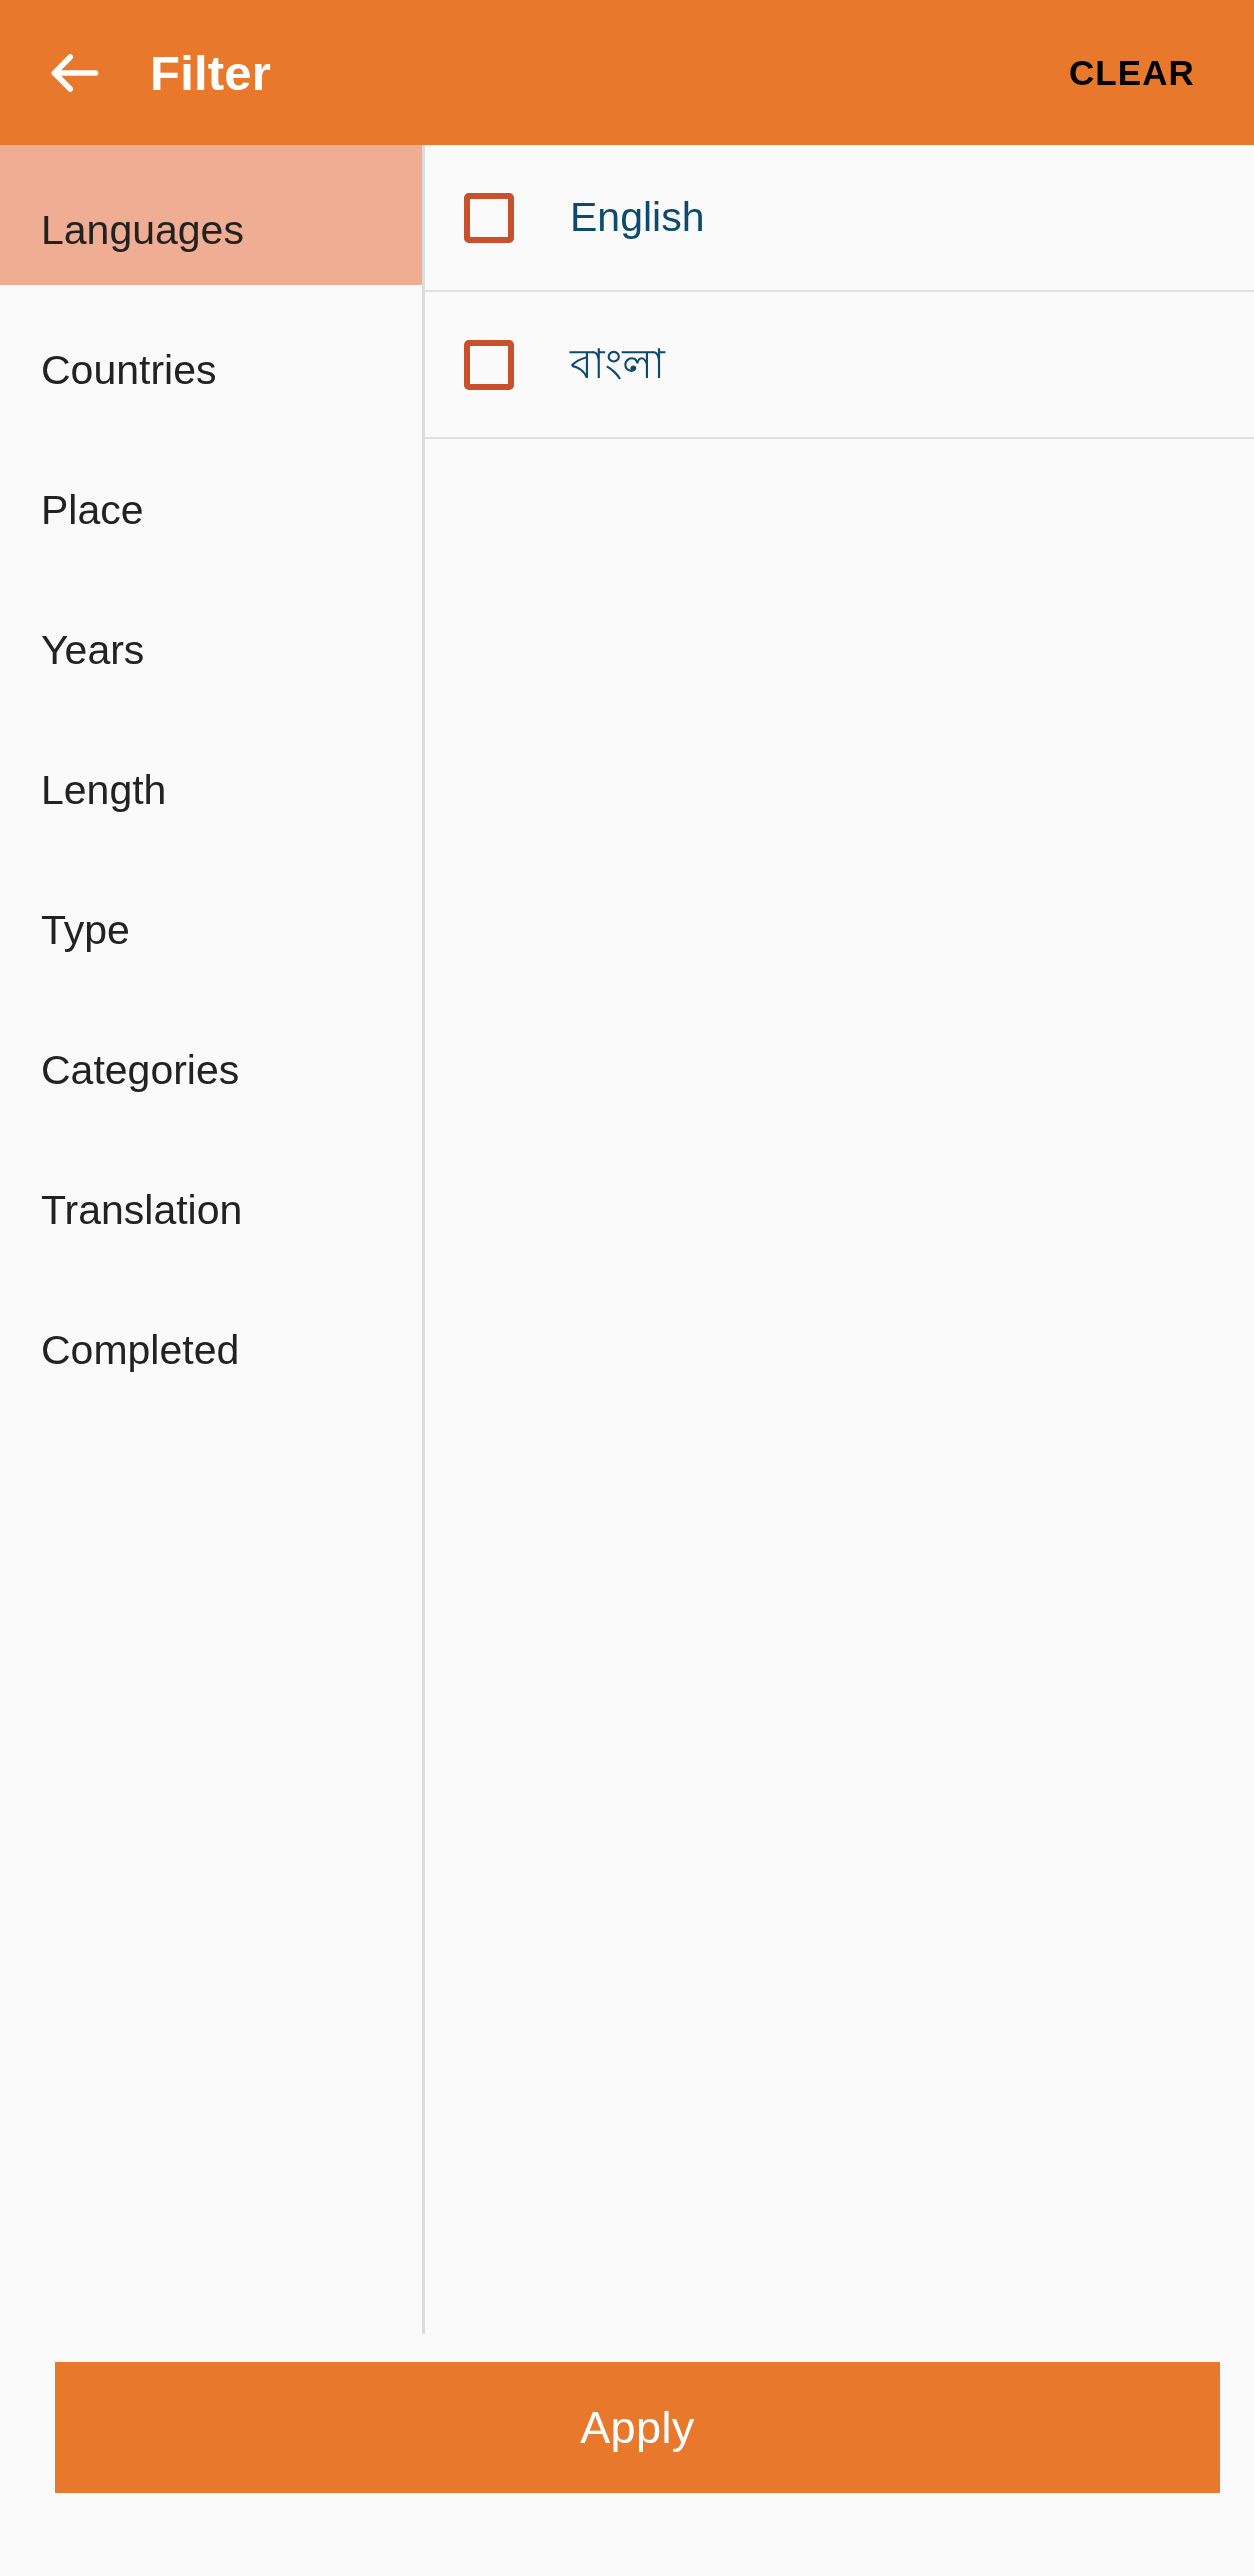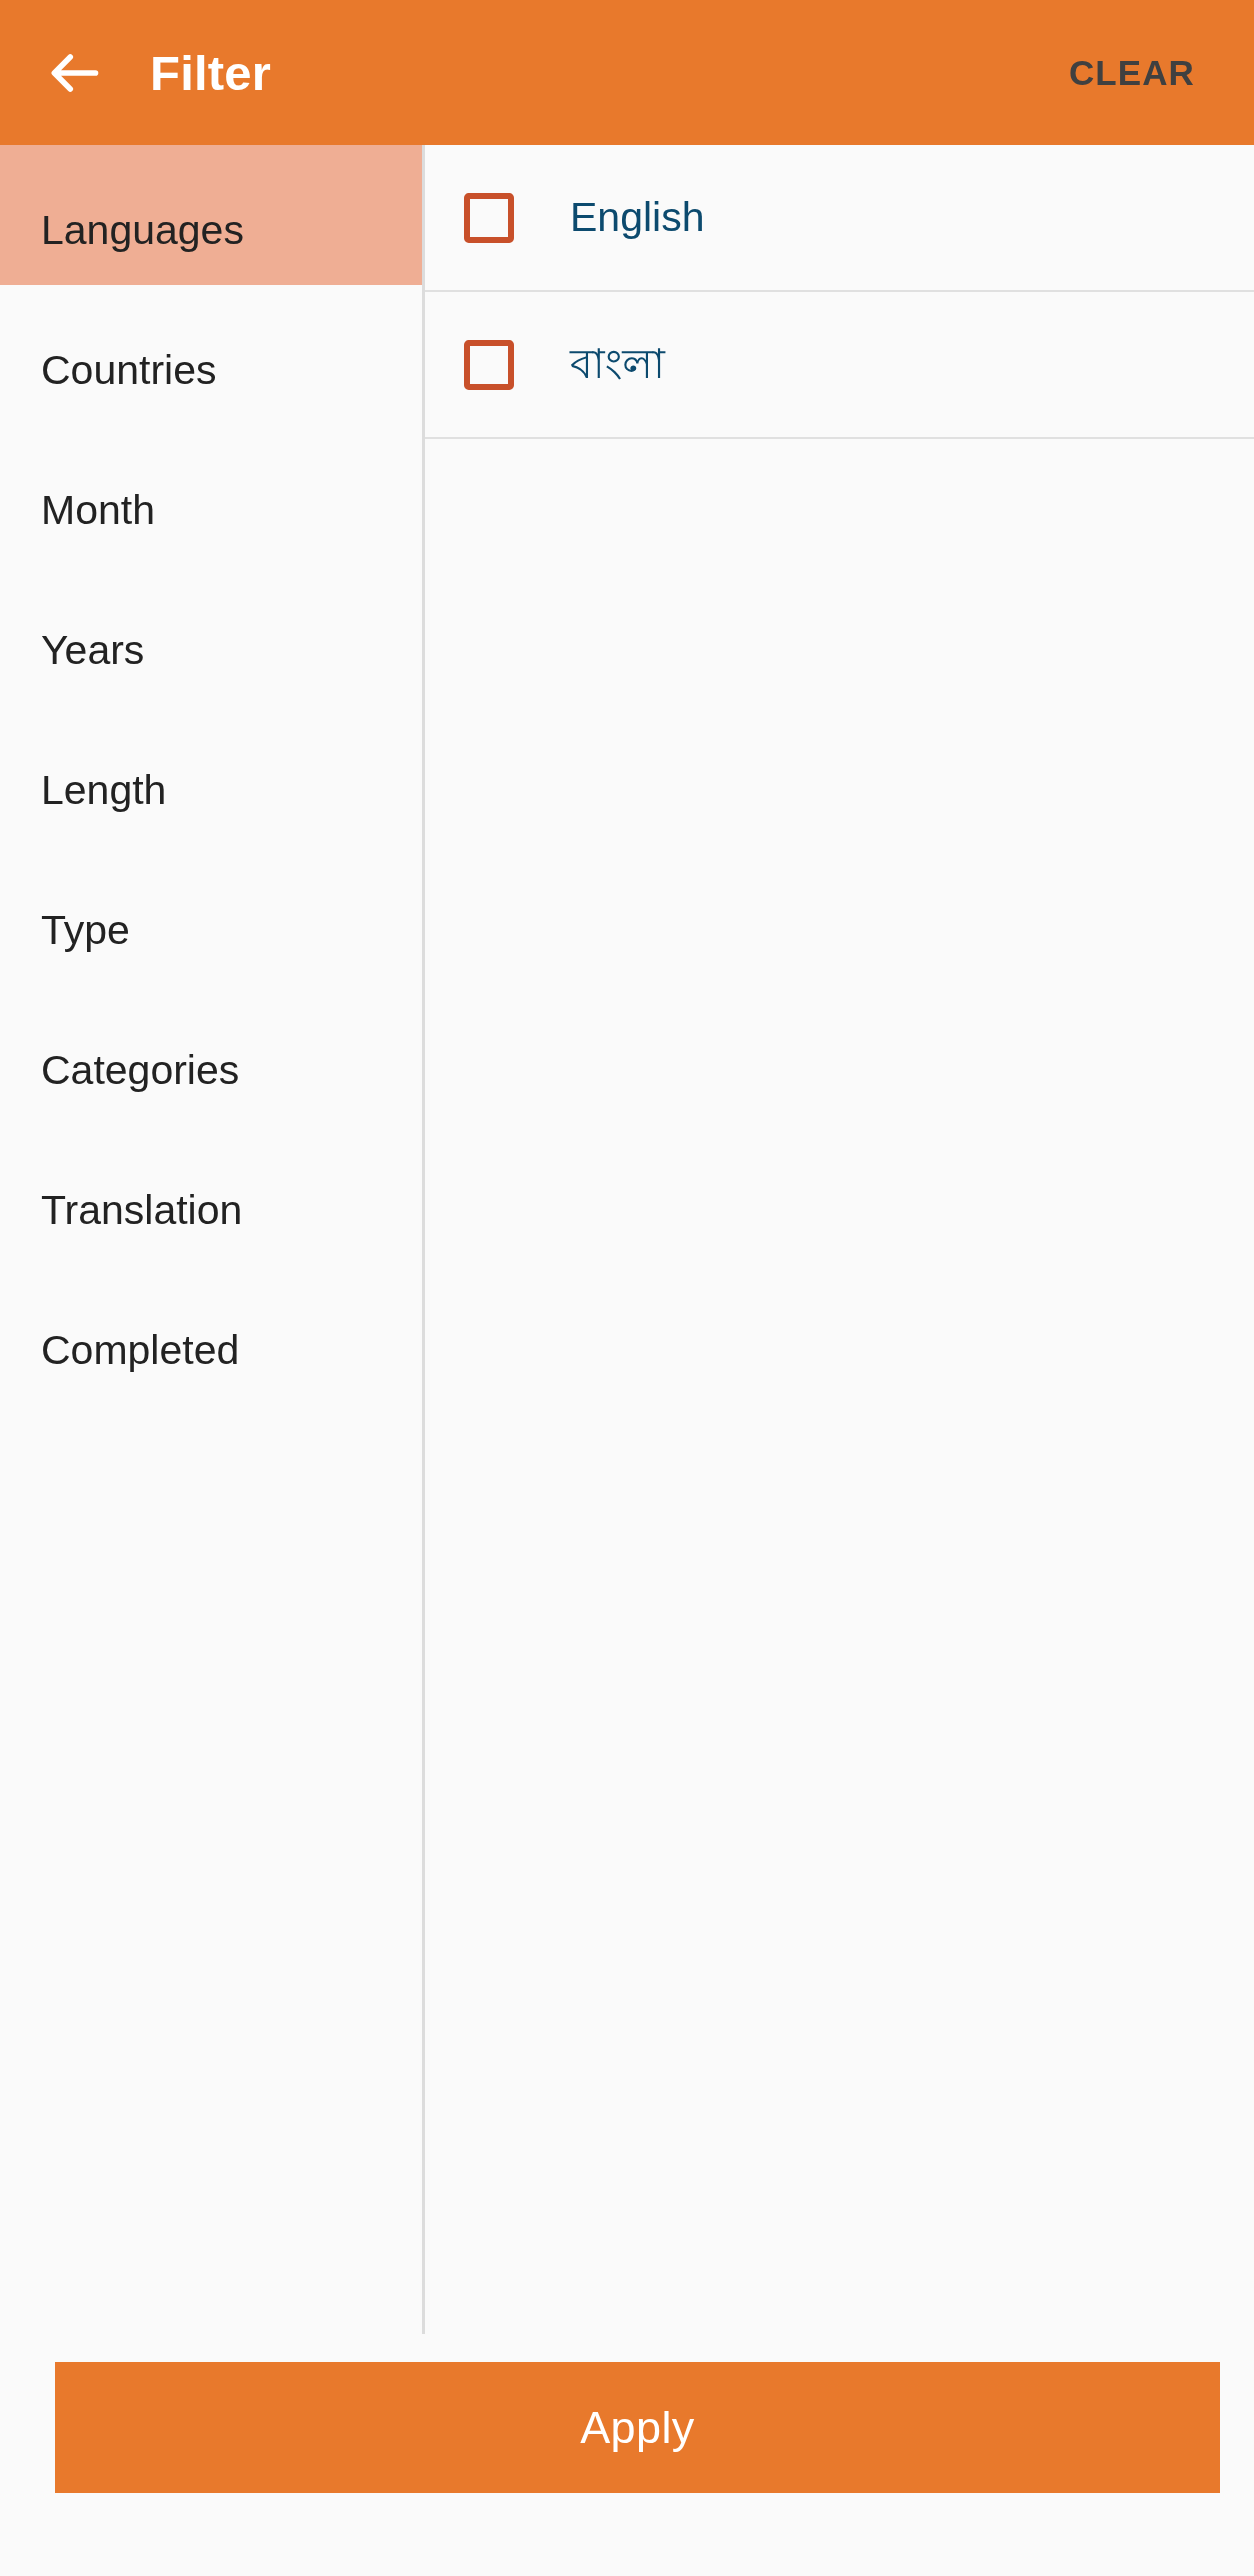--- a/index.html
+++ b/index.html
@@ -27,21 +27,21 @@
     margin-left:47px;
     color:#FFFFFF;
     font-size:49px;
     font-weight:bold;
     letter-spacing:0.2px;
     white-space:nowrap;
   }
   .appbar-spacer { flex:1 1 auto; }
   .clear-btn {
     margin-right:60px;
-    color:#404040;
+    color:#000000;
     font-size:35px;
     font-weight:bold;
     letter-spacing:1.1px;
     white-space:nowrap;
   }
 
   
   .body-wrap {
     position:absolute; left:0; top:145px;
     width:1255px; height:2189px;
@@ -139,21 +139,21 @@
   <div class="body-wrap">
 
     <div class="sidebar">
       <div class="side-item active">
         <span>Languages</span>
       </div>
       <div class="side-item">
         <span>Countries</span>
       </div>
       <div class="side-item">
-        <span>Month</span>
+        <span>Place</span>
       </div>
       <div class="side-item">
         <span>Years</span>
       </div>
       <div class="side-item">
         <span>Length</span>
       </div>
       <div class="side-item">
         <span>Type</span>
       </div>

